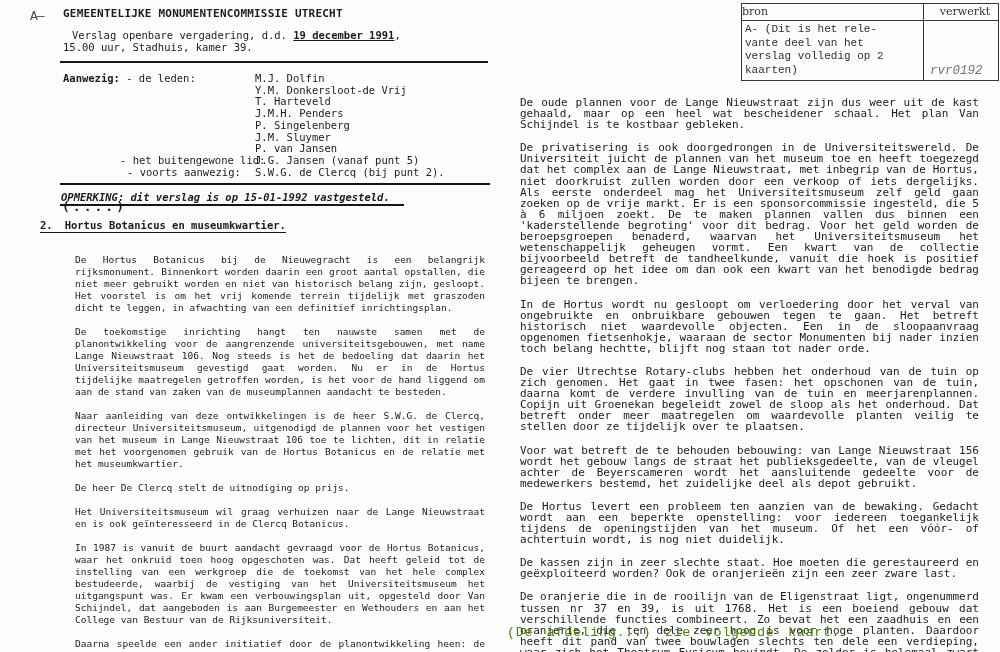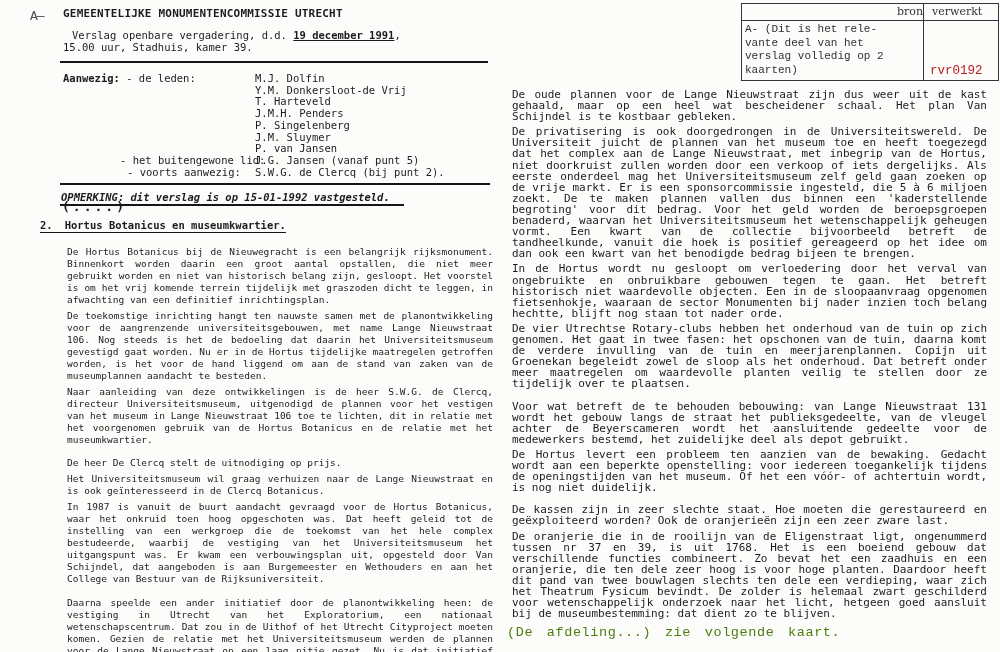--- a/index.html
+++ b/index.html
@@ -31,36 +31,37 @@
     grid-template-rows:17px 1fr;
     background:transparent;
     color:#33333b;
   }
   .stamp .cell{border-color:#34343c;}
   .stamp .hdr{
     font-family:"DejaVu Serif", serif;
     font-size:11px;line-height:16px;
     border-bottom:1.5px solid #34343c;
   }
-  .stamp .hdr-bron{text-align:right;border-right:1.5px solid #34343c;}
-  .stamp .hdr-verwerkt{padding-left:8px;}
+  .stamp .hdr-bron{text-align:left;border-right:1.5px solid #34343c;}
+  .stamp .hdr-verwerkt{padding-left:8px;text-align:center;}
   .stamp .note{
     border-right:1.5px solid #34343c;
     font-family:"Liberation Mono", monospace;
     font-size:11px;line-height:13.5px;
     padding:2px 2px 0 3px;
     white-space:pre-line;
     color:#2f2f37;
   }
   .stamp .code{
     font-family:"Liberation Mono", monospace;
     font-size:12.5px;
     display:flex;align-items:flex-end;
     padding:0 0 2px 6px;
-    color:#b91c1c;
+    color:#737373;
+    font-style:italic;
   }
   .footer-note{
     left:507px;top:625px;
     font-family:"Liberation Mono", monospace;
     font-size:13.5px;color:#4d7c0f;
     letter-spacing:0.6px;word-spacing:5px;
   }
 
   
   .org-title{
@@ -108,21 +109,21 @@
     left:40px;top:219px;
     font-size:10.5px;font-weight:bold;
     border-bottom:1.5px solid #161616;
     padding-bottom:1px;
     white-space:nowrap;
   }
   .section-heading .num{display:inline-block;margin-right:12px;}
 
   
   .col{text-align:justify;}
-  .col p{margin:4px;}
+  .col p{margin:12px;}
   .col .block + .block{margin-top:11.4px;}
   .left-col{
     left:63px;top:242px;width:434px;
     font-size:9.5px;line-height:12px;
   }
   .right-col{
     left:508px;top:85px;width:483px;
     font-size:11px;line-height:11.1px;
   }
   .right-col .block + .block{margin-top:11.1px;}
@@ -192,21 +193,21 @@
   </div>
 
   <div class="abs col right-col">
     <div class="block">
       <p>De oude plannen voor de Lange Nieuwstraat zijn dus weer uit de kast gehaald, maar op een heel wat bescheidener schaal. Het plan Van Schijndel is te kostbaar gebleken.</p>
       <p>De privatisering is ook doorgedrongen in de Universiteitswereld. De Universiteit juicht de plannen van het museum toe en heeft toegezegd dat het complex aan de Lange Nieuwstraat, met inbegrip van de Hortus, niet doorkruist zullen worden door een verkoop of iets dergelijks. Als eerste onderdeel mag het Universiteitsmuseum zelf geld gaan zoeken op de vrije markt. Er is een sponsorcommissie ingesteld, die 5 à 6 miljoen zoekt. De te maken plannen vallen dus binnen een 'kaderstellende begroting' voor dit bedrag. Voor het geld worden de beroepsgroepen benaderd, waarvan het Universiteitsmuseum het wetenschappelijk geheugen vormt. Een kwart van de collectie bijvoorbeeld betreft de tandheelkunde, vanuit die hoek is positief gereageerd op het idee om dan ook een kwart van het benodigde bedrag bijeen te brengen.</p>
       <p>In de Hortus wordt nu gesloopt om verloedering door het verval van ongebruikte en onbruikbare gebouwen tegen te gaan. Het betreft historisch niet waardevolle objecten. Een in de sloopaanvraag opgenomen fietsenhokje, waaraan de sector Monumenten bij nader inzien toch belang hechtte, blijft nog staan tot nader orde.</p>
       <p>De vier Utrechtse Rotary-clubs hebben het onderhoud van de tuin op zich genomen. Het gaat in twee fasen: het opschonen van de tuin, daarna komt de verdere invulling van de tuin en meerjarenplannen. Copijn uit Groenekan begeleidt zowel de sloop als het onderhoud. Dat betreft onder meer maatregelen om waardevolle planten veilig te stellen door ze tijdelijk over te plaatsen.</p>
     </div>
     <div class="block">
-      <p>Voor wat betreft de te behouden bebouwing: van Lange Nieuwstraat 131 wordt het gebouw langs de straat het publieksgedeelte, van de vleugel achter de Beyerscameren wordt het aansluitende gedeelte voor de medewerkers bestemd, het zuidelijke deel als depot gebruikt.</p>
+      <p>Voor wat betreft de te behouden bebouwing: van Lange Nieuwstraat 156 wordt het gebouw langs de straat het publieksgedeelte, van de vleugel achter de Beyerscameren wordt het aansluitende gedeelte voor de medewerkers bestemd, het zuidelijke deel als depot gebruikt.</p>
       <p>De Hortus levert een probleem ten aanzien van de bewaking. Gedacht wordt aan een beperkte openstelling: voor iedereen toegankelijk tijdens de openingstijden van het museum. Of het een vóór- of achtertuin wordt, is nog niet duidelijk.</p>
     </div>
     <div class="block">
       <p>De kassen zijn in zeer slechte staat. Hoe moeten die gerestaureerd en geëxploiteerd worden? Ook de oranjerieën zijn een zeer zware last.</p>
       <p>De oranjerie die in de rooilijn van de Eligenstraat ligt, ongenummerd tussen nr 37 en 39, is uit 1768. Het is een boeiend gebouw dat verschillende functies combineert. Zo bevat het een zaadhuis en een oranjerie, die ten dele zeer hoog is voor hoge planten. Daardoor heeft dit pand van twee bouwlagen slechts ten dele een verdieping, waar zich het Theatrum Fysicum bevindt. De zolder is helemaal zwart geschilderd voor wetenschappelijk onderzoek naar het licht, hetgeen goed aansluit bij de museumbestemming: dat dient zo te blijven.</p>
     </div>
   </div>
 
   <div class="abs footer-note">(De afdeling...) zie volgende kaart.</div>
 

